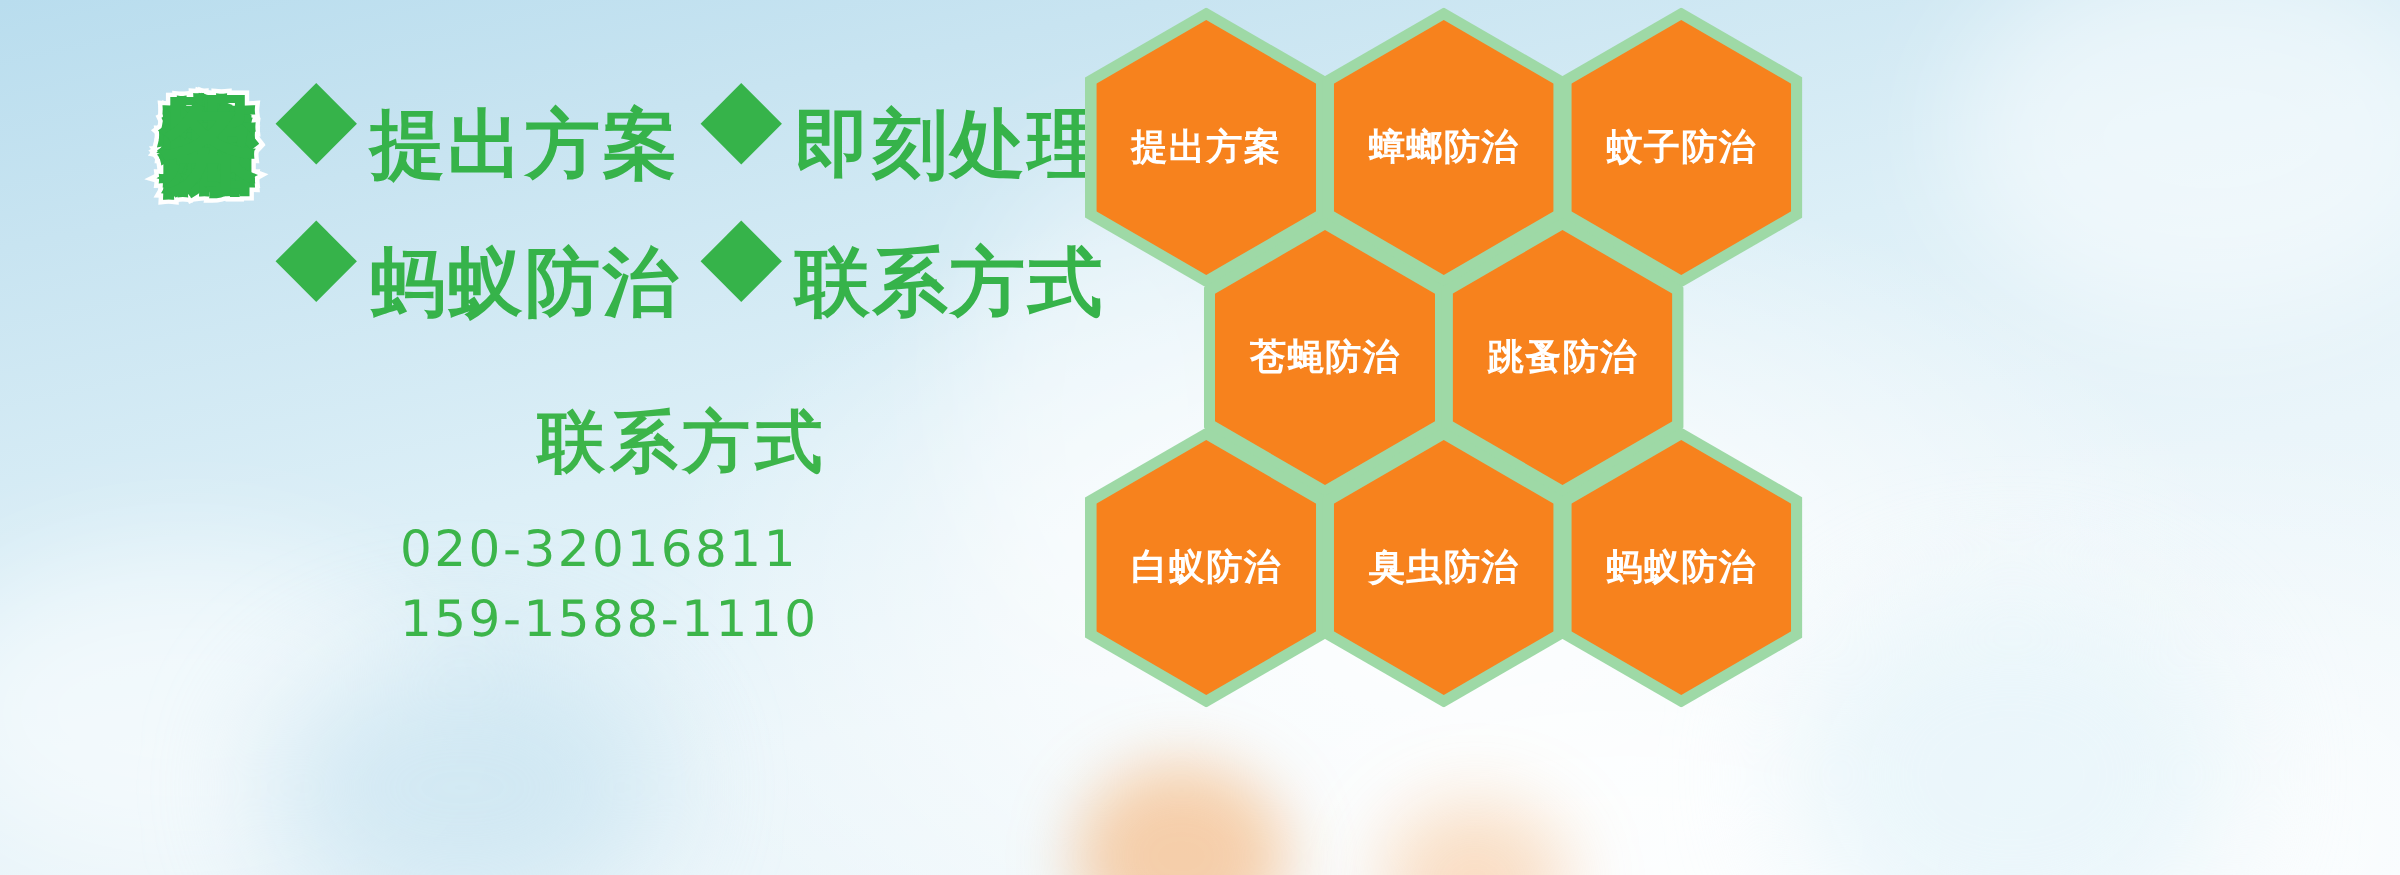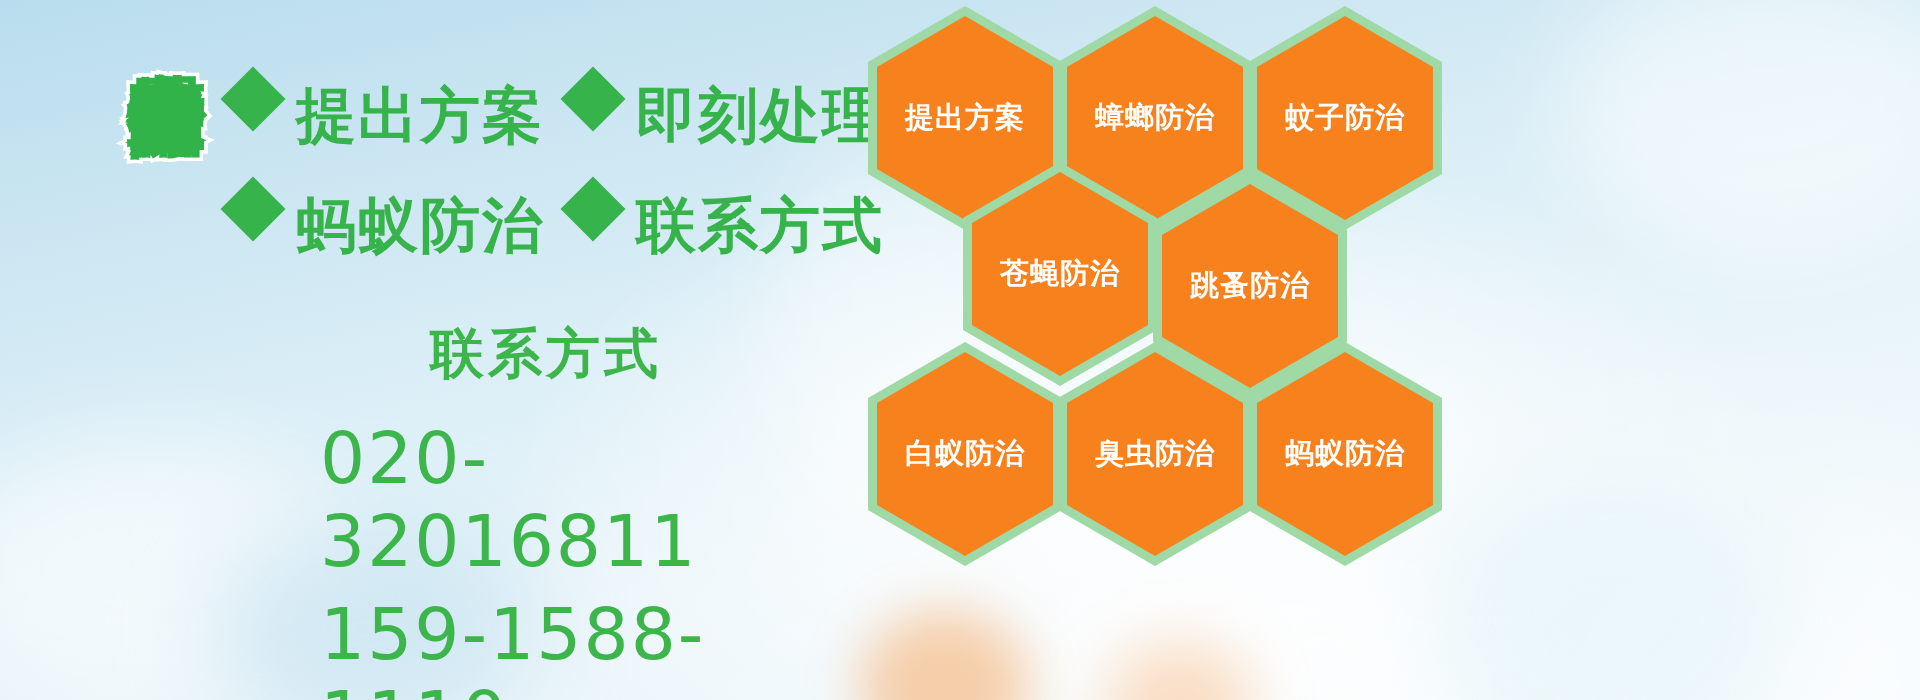--- a/index.html
+++ b/index.html
@@ -57,21 +57,21 @@
   }
   .feature-row .diamond:nth-of-type(2){margin-left:4px;}
 
   
   #contact{position:absolute;left:280px;top:318px;width:560px;text-align:left;}
   #contact-title{
     font-size:54px;font-weight:bold;color:#3cb54a;letter-spacing:4px;
     margin-left:150px;
   }
   .phone{
-    font-size:71px;color:#3cb54a;letter-spacing:2px;font-weight:normal;
+    font-size:40px;color:#3cb54a;letter-spacing:2px;font-weight:normal;
     margin-top:16px;margin-left:40px;
   }
   .phone.p1{margin-top:26px;}
   .phone.p2{margin-top:10px;}
 
   
   #honeycomb{position:absolute;left:862px;top:0px;width:600px;height:560px;}
   .hex{
     position:absolute;width:194px;height:224px;
     clip-path:polygon(50% 0%,100% 25%,100% 75%,50% 100%,0% 75%,0% 25%);
@@ -86,21 +86,21 @@
   .hex .hex-label{
     position:relative;z-index:2;
     color:#ffffff;font-size:29px;font-weight:bold;letter-spacing:1px;
     white-space:nowrap;
   }
   
   .hex.h0{left:6px;  top:6px;}
   .hex.h1{left:196px;top:6px;}
   .hex.h2{left:386px;top:6px;}
   
-  .hex.h3{left:101px;top:162px;justify-content:center;}
+  .hex.h3{left:101px;top:174px;justify-content:center;}
   .hex.h4{left:291px;top:174px;}
   
   .hex.h5{left:6px;  top:342px;}
   .hex.h6{left:196px;top:342px;}
   .hex.h7{left:386px;top:342px;}
 </style>
 </head>
 <body>
 
 <div id="banner">

